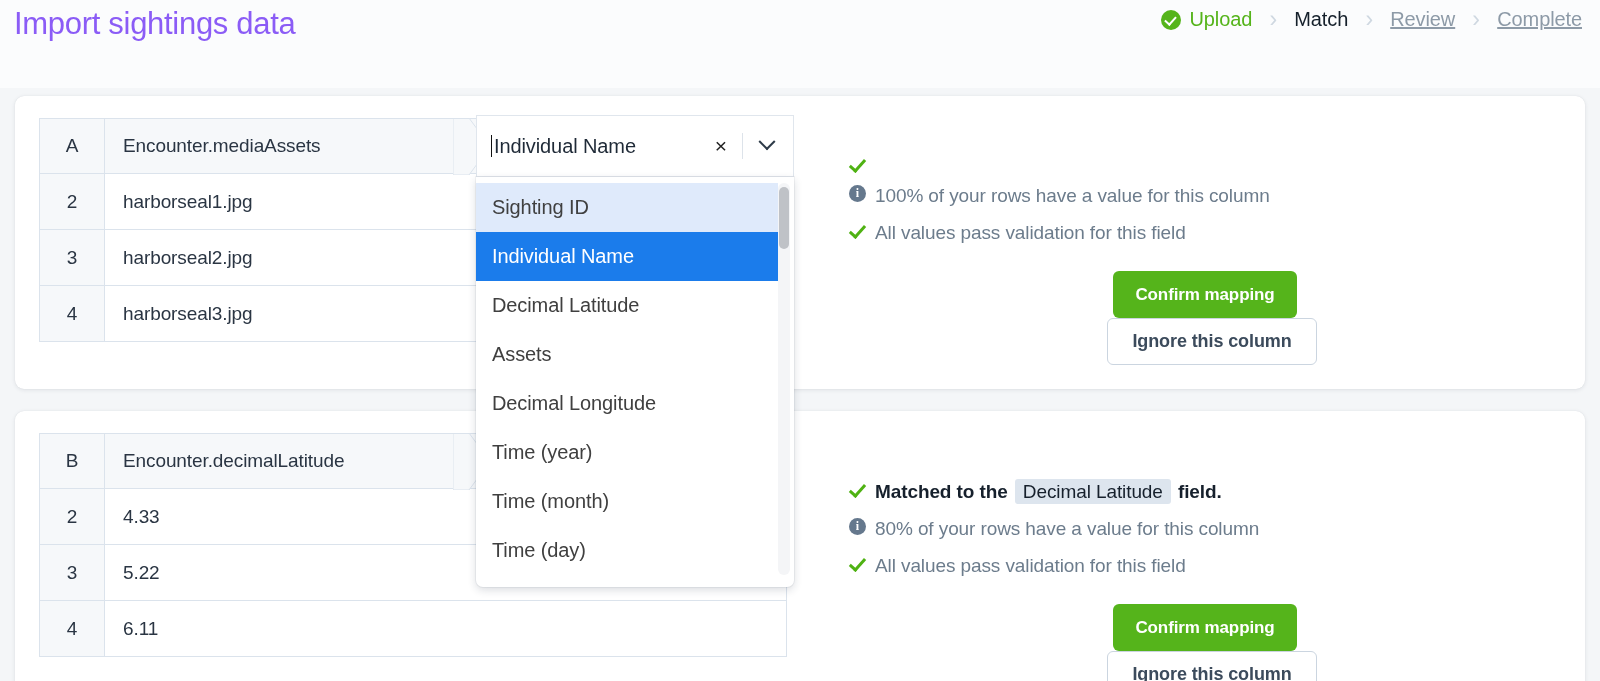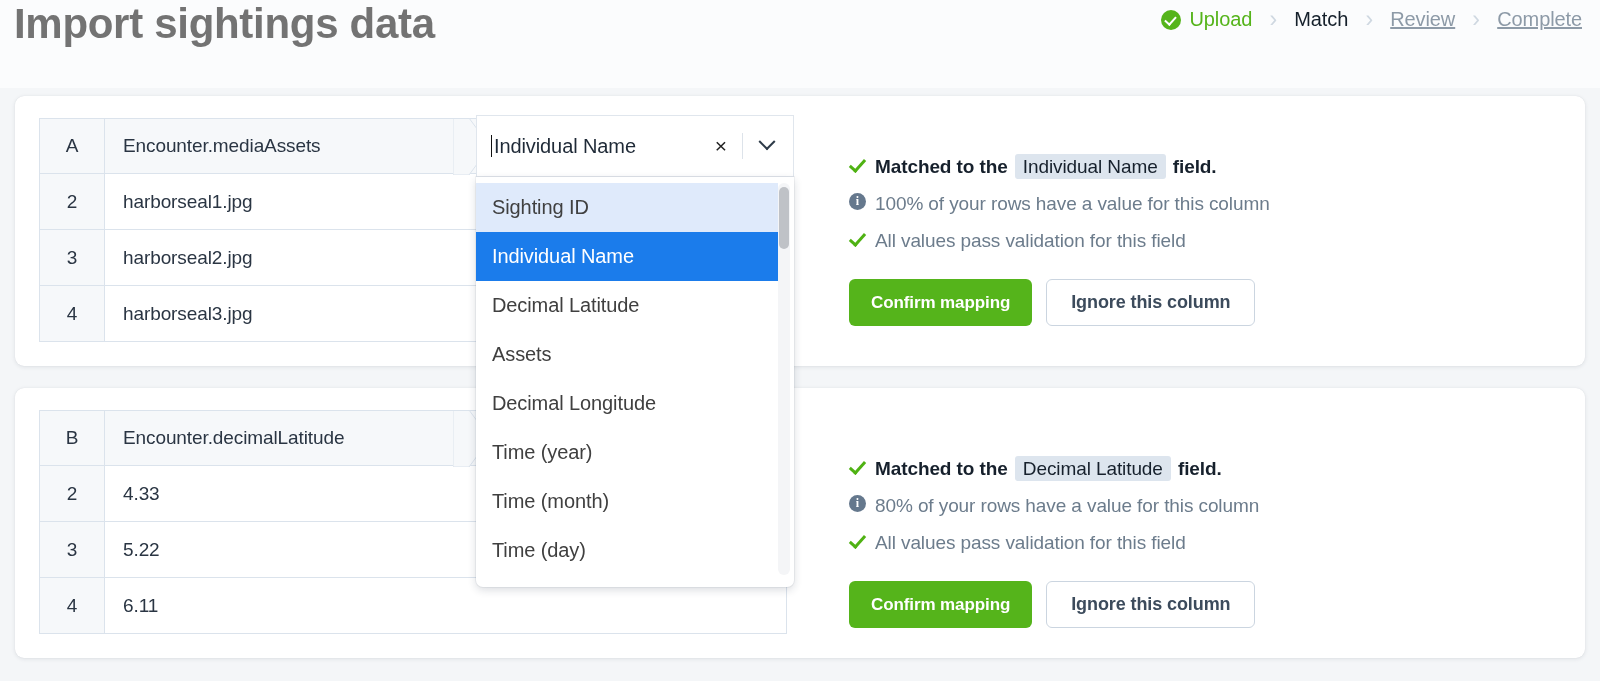--- a/index.html
+++ b/index.html
@@ -23,24 +23,24 @@
     height: 88px;
     background: #fbfcfd;
     display: flex;
     align-items: flex-start;
     justify-content: space-between;
     padding: 0px 18px 0 14px;
     position: relative;
   }
 
   .page-title {
-    font-size: 42px;
-    font-weight: 700;
+    font-size: 31px;
+    font-weight: 400;
     letter-spacing: -0.3px;
-    color: #737373;
+    color: #8b5cf6;
     padding-top: 4px;
     line-height: 40px;
   }
 
   .stepper {
     display: flex;
     align-items: center;
     padding-top: 8px;
   }
 
@@ -339,20 +339,21 @@
     color: #16202c;
     margin: 0 2px;
   }
 
   .st-muted { color: #6c7c8c; font-weight: 400; }
 
   .btn-row {
     display: flex;
     align-items: center;
     margin-top: 25px;
+    flex-direction: column;
   }
 
   .btn {
     font-size: 17px;
     font-weight: 700;
     border-radius: 6px;
     height: 47px;
     display: flex;
     align-items: center;
     justify-content: center;
@@ -462,25 +463,20 @@
           </div>
         </div>
       </div>
     </div>
 
     <div class="card-right">
       <div class="status-line">
         <span class="st-icon">
             <span class="icon-check"></span>
           </span>
-        <span class="st-text st-matched">
-          <span>Matched to the</span>
-          <span class="field-chip">Individual Name</span>
-          <span>field.</span>
-        </span>
       </div>
       <div class="status-line">
         <span class="st-icon">
             <span class="icon-info">i</span>
           </span>
         <span class="st-text st-muted">100% of your rows have a value for this column</span>
       </div>
       <div class="status-line">
         <span class="st-icon">
             <span class="icon-check"></span>

